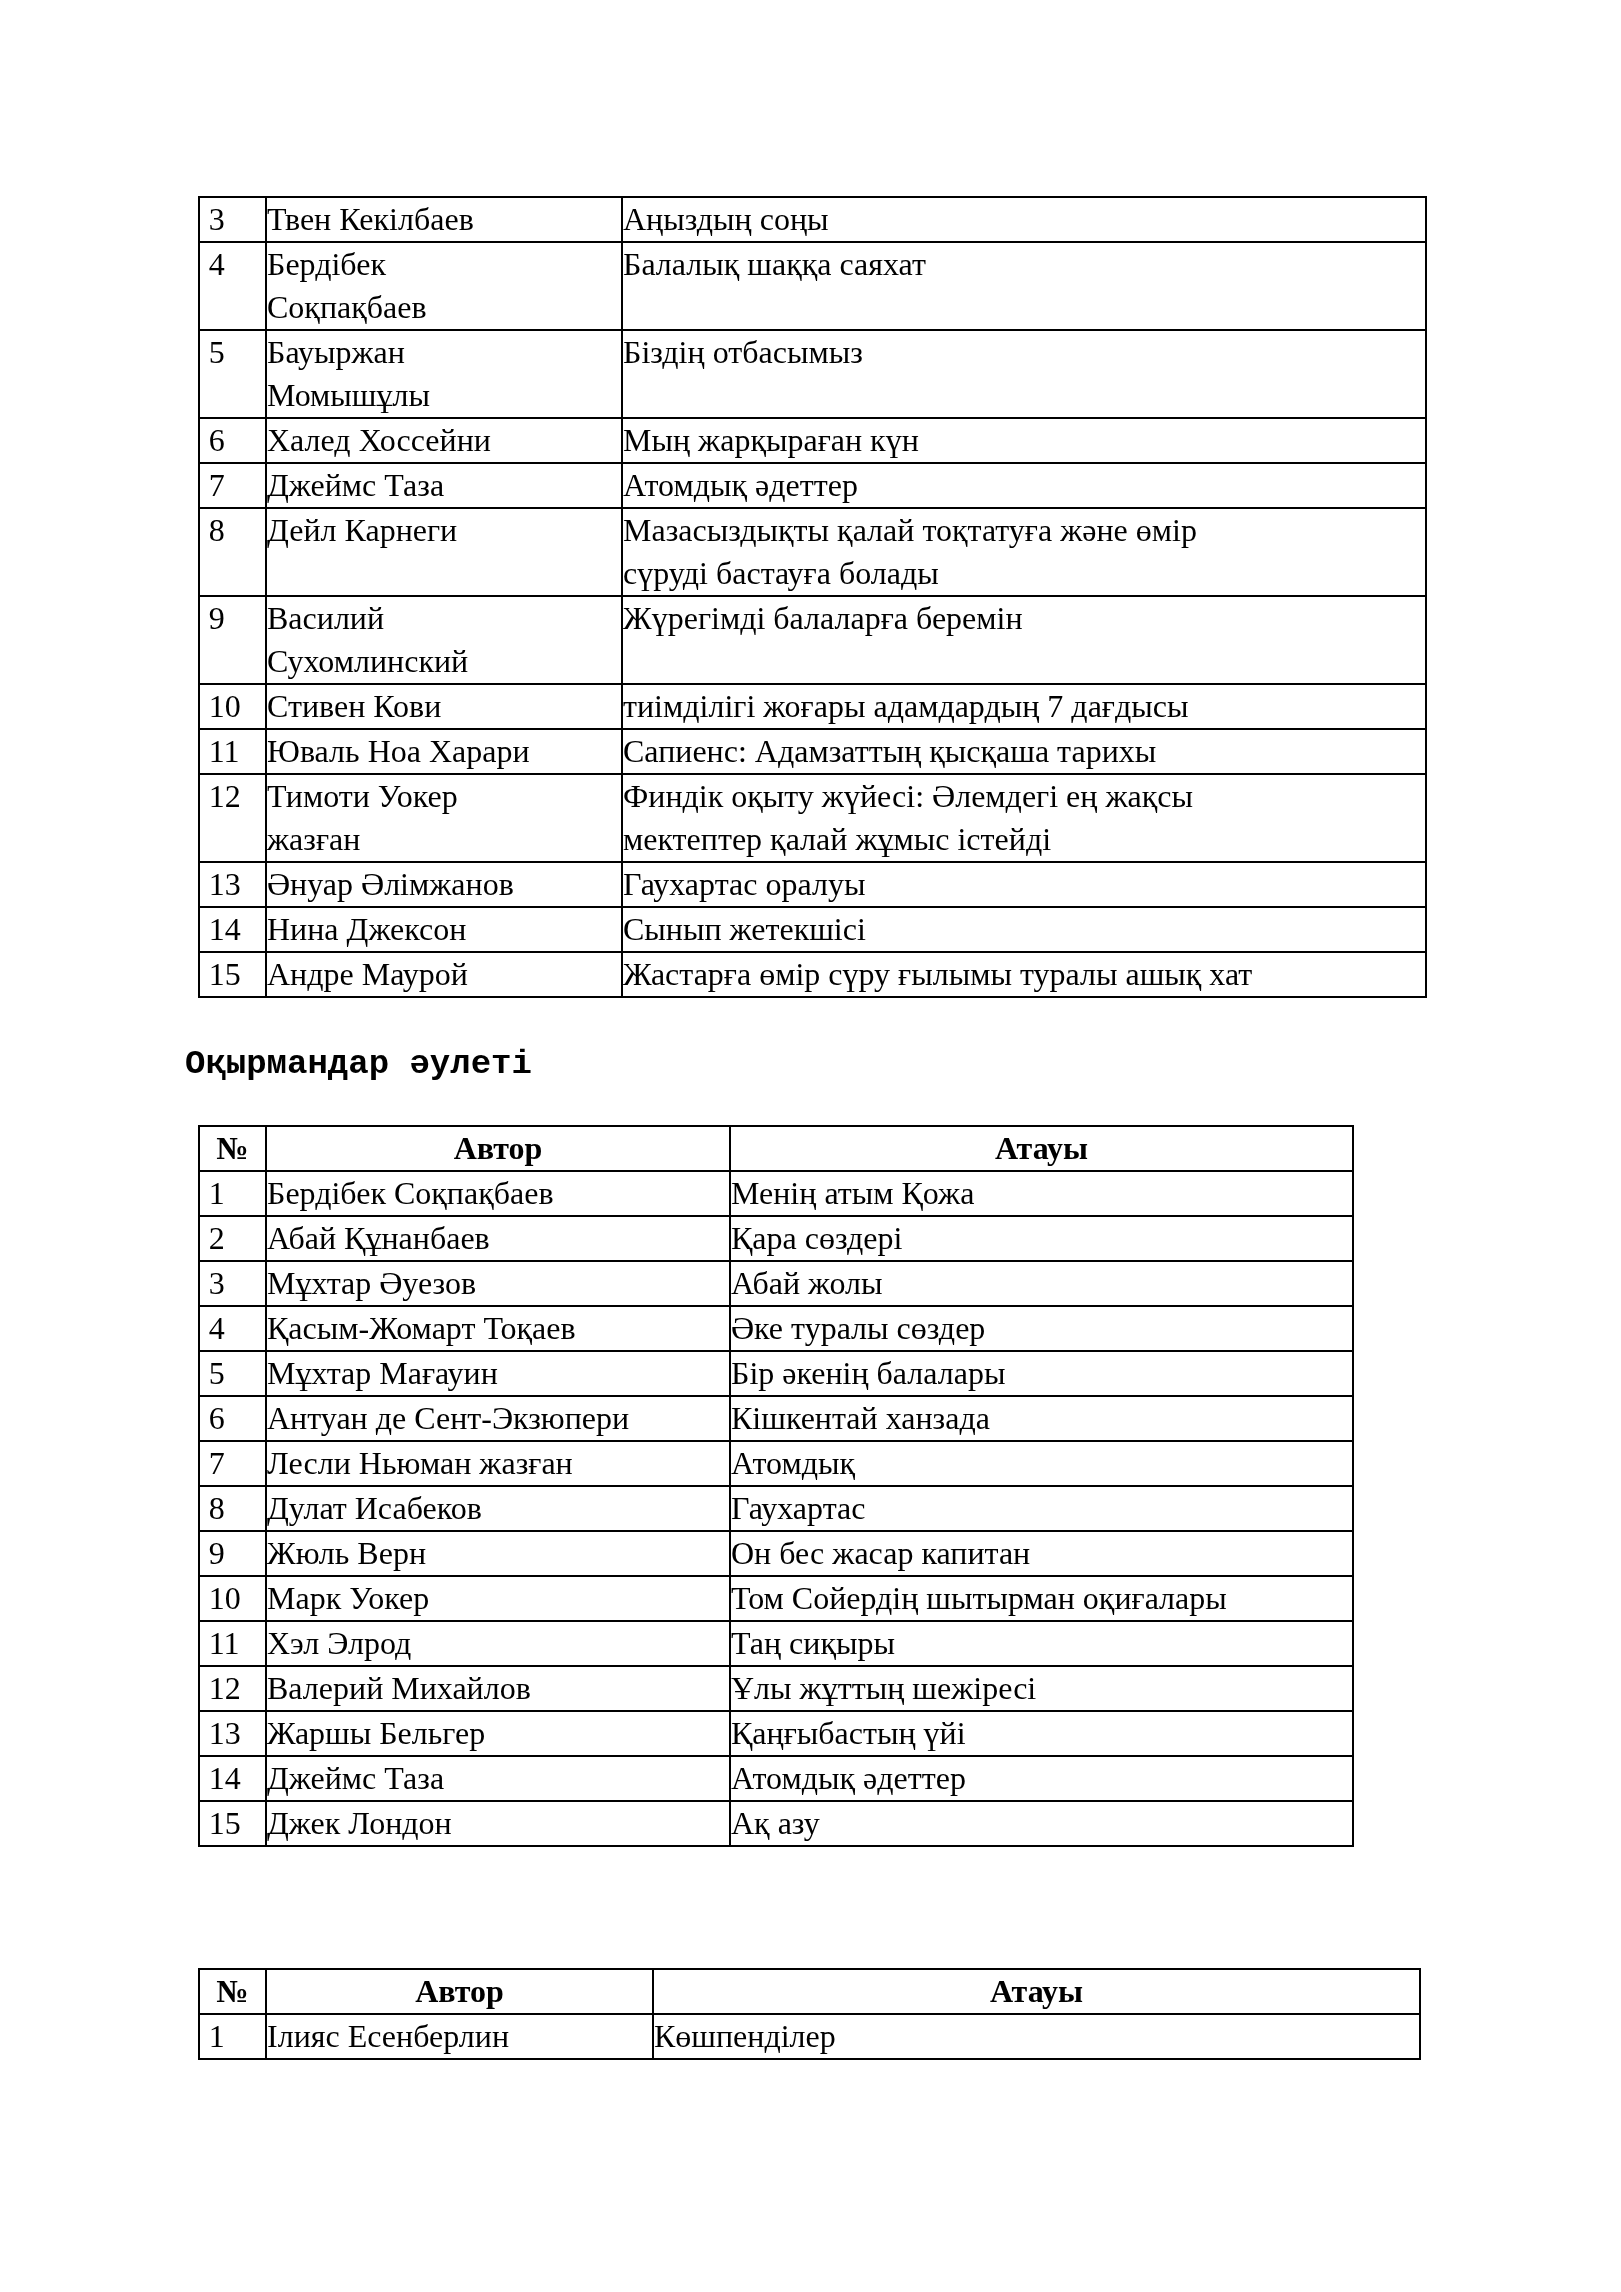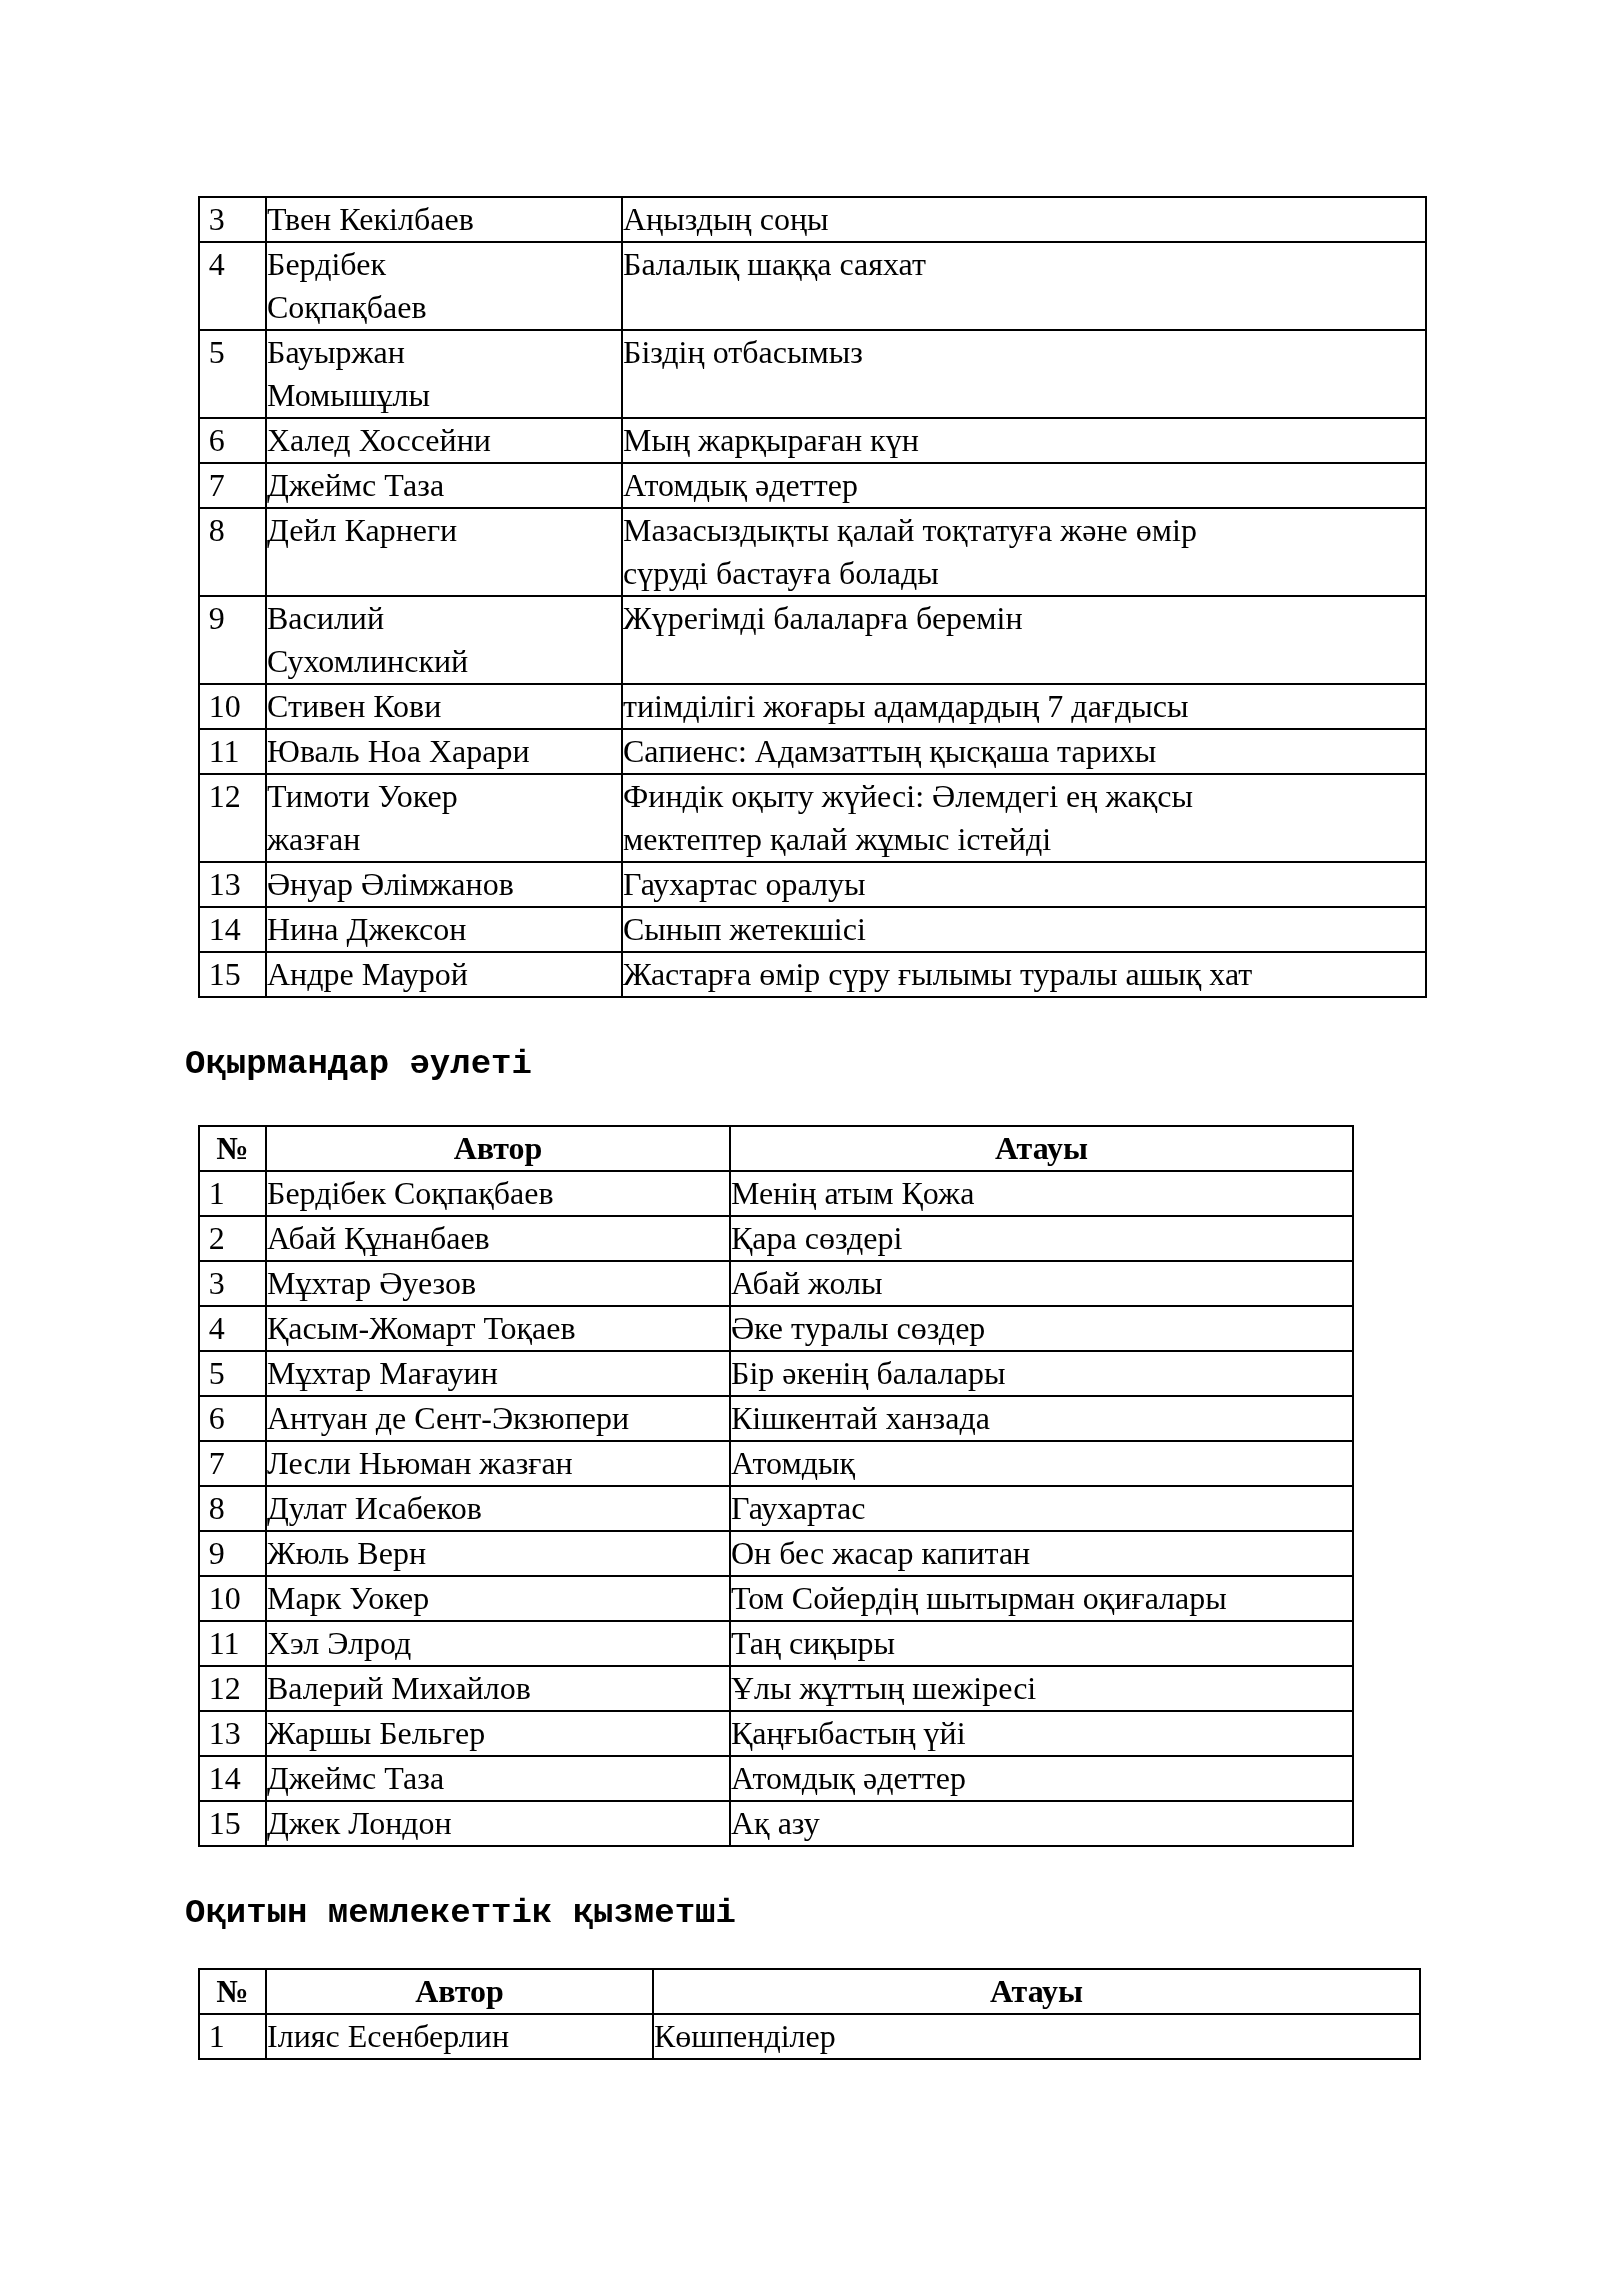--- a/index.html
+++ b/index.html
@@ -226,21 +226,20 @@
           <td class="c-title">Атомдық әдеттер</td>
         </tr>
         <tr>
           <td class="c-no">15</td>
           <td class="c-author">Джек Лондон</td>
           <td class="c-title">Ақ азу</td>
         </tr>
       </tbody>
   </table>
 
-  <h2 class="heading heading-2">Оқитын мемлекеттік қызметші</h2>
 
   <table class="t t3">
     <colgroup>
         <col class="c1">
         <col class="c2">
         <col class="c3">
       </colgroup>
     <thead>
       <tr>
         <th class="c-no">№</th>

